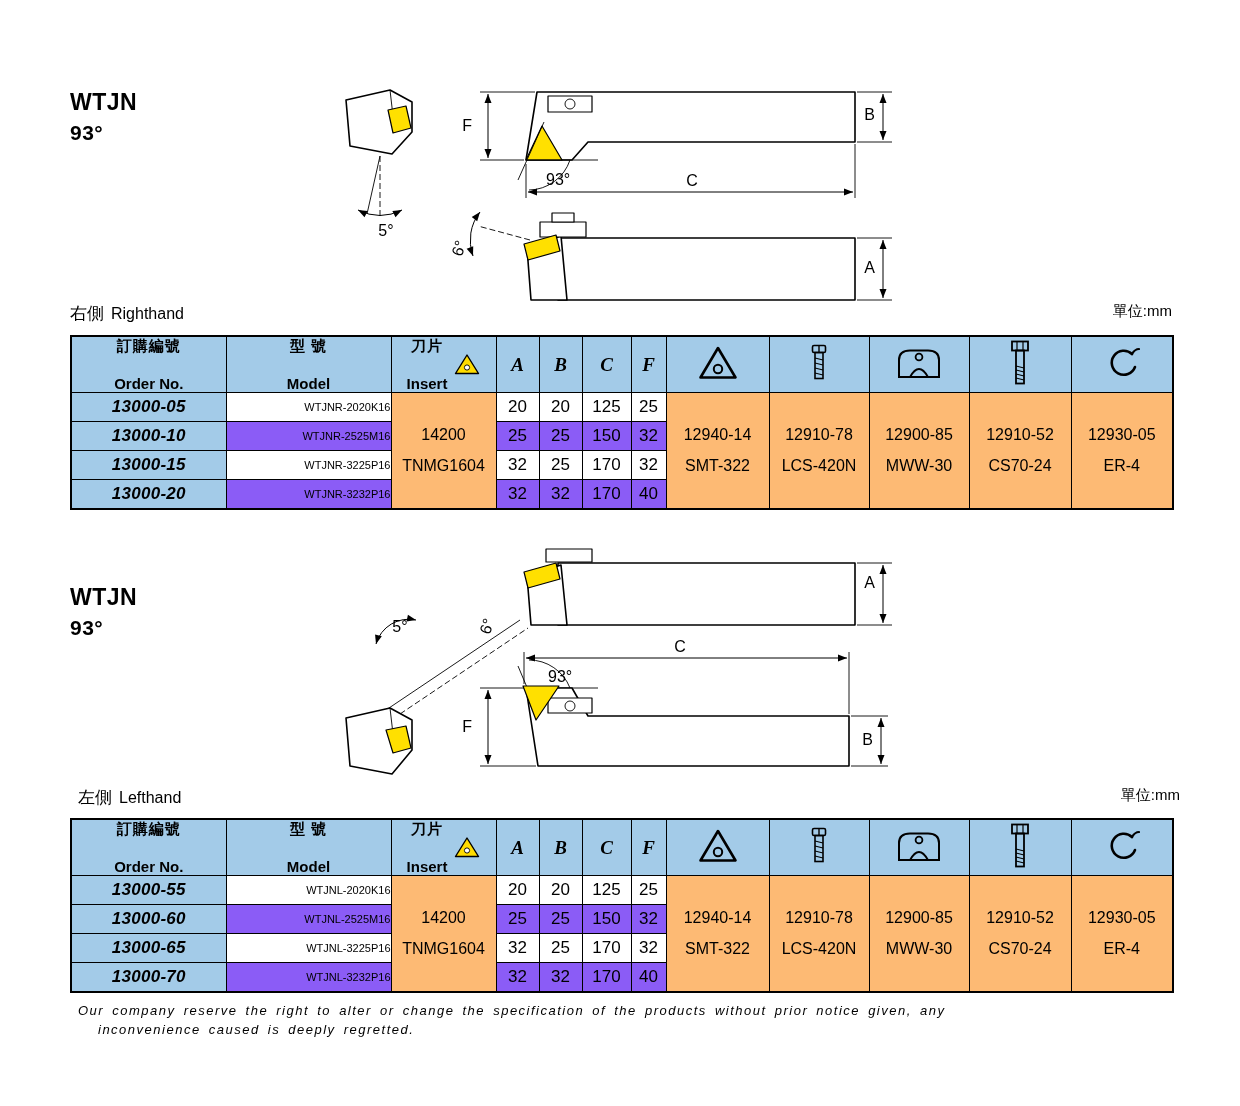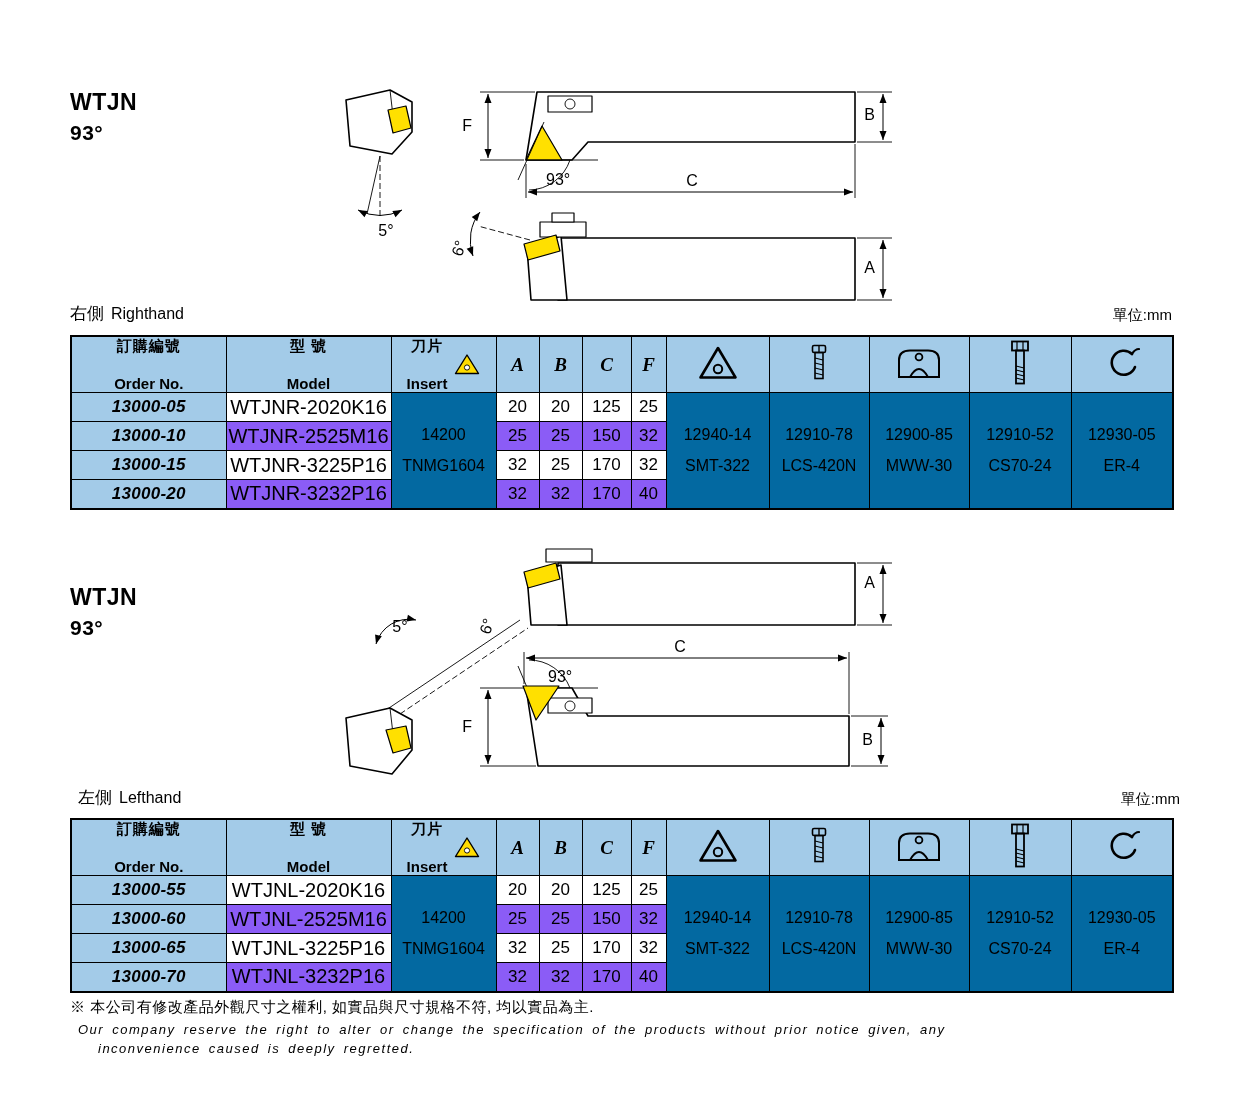--- a/index.html
+++ b/index.html
@@ -4,39 +4,39 @@
 <style>
   * { margin:0; padding:0; box-sizing:border-box; }
   html,body { background:#fff; }
   body { font-family:"Liberation Sans", sans-serif; color:#000; }
   .page { position:relative; width:1224px; height:1106px; background:#fff; overflow:hidden; }
   .abs { position:absolute; }
 
   .sec-title { font-weight:bold; font-size:23px; line-height:1.4; letter-spacing:0.5px; }
   .sec-title .deg { font-size:21px; }
 
-  .hand-row { display:flex; justify-content:space-between; align-items:flex-end; width:1102px; }
+  .hand-row { display:flex; justify-content:space-between; width:1102px; }
   .hand-zh { font-size:17px; }
   .hand-en { font-size:16px; margin-left:7px; }
   .unit { font-size:15px; }
 
   table.spec { border-collapse:collapse; table-layout:fixed; width:1102px; border:2px solid #000; background:#fff; }
   .spec th, .spec td { border:1px solid #000; text-align:center; vertical-align:middle; padding:0; overflow:hidden; }
   .spec thead tr { height:56px;border-radius:21px; }
   .spec thead th { background:#A3CBE8; }
   .spec tbody tr { height:29px; }
   .hdr-zh { font-size:15px; font-weight:bold; letter-spacing:1px; }
   .hdr-en { font-size:15px; font-weight:bold; margin-top:19px; }
   .th-dim { font-family:"Liberation Serif", serif; font-style:italic; font-weight:bold; font-size:19px; }
   .ins-hdr { display:flex; align-items:center; justify-content:center; gap:7px; }
   td.order { background:#A3CBE8; font-style:italic; font-weight:bold; font-size:17px; letter-spacing:0.3px; }
-  td.model { font-size:20px; }
+  td.model { font-size:11px;text-align:right; }
   td.dim { font-size:17px; }
   tr.alt td.model, tr.alt td.dim { background:#8b5cf6; }
-  td.span-cell { background:#0369a1; font-size:16px; }
+  td.span-cell { background:#fdba74; font-size:16px; }
   .span-cell .l1 { margin-bottom:13px; }
 
   svg.diagram { position:absolute; }
   .part { fill:#fff; stroke:#000; stroke-width:1.6; stroke-linejoin:round; }
   .part2 { fill:#fff; stroke:#000; stroke-width:1.2; stroke-linejoin:round; }
   .ins { fill:#FFE000; stroke:#000; stroke-width:1.2; stroke-linejoin:round; }
   .dim { stroke:#000; stroke-width:1; fill:none; }
   .thin { stroke:#000; stroke-width:0.9; fill:none; }
   .dash { stroke:#000; stroke-width:0.9; fill:none; stroke-dasharray:6 3; }
   text.lbl { font:16px "Liberation Sans", sans-serif; fill:#000; }
@@ -485,18 +485,17 @@
         <td class="model">WTJNL-3232P16</td>
         <td class="dim">32</td>
         <td class="dim">32</td>
         <td class="dim">170</td>
         <td class="dim">40</td>
       </tr>
     </tbody>
   </table>
 
   <div class="abs footer" style="left:70px; top:998px;">
-    <div class="foot-zh">※ 本公司有修改產品外觀尺寸之權利, 如實品與尺寸規格不符, 均以實品為主.</div>
     <div class="foot-en">Our company reserve the right to alter or change the specification of the products without prior notice given, any</div>
     <div class="foot-en" style="margin-top:1px;padding-left:20px;">inconvenience caused is deeply regretted.</div>
   </div>
 
 </div>
 
 </body></html>

